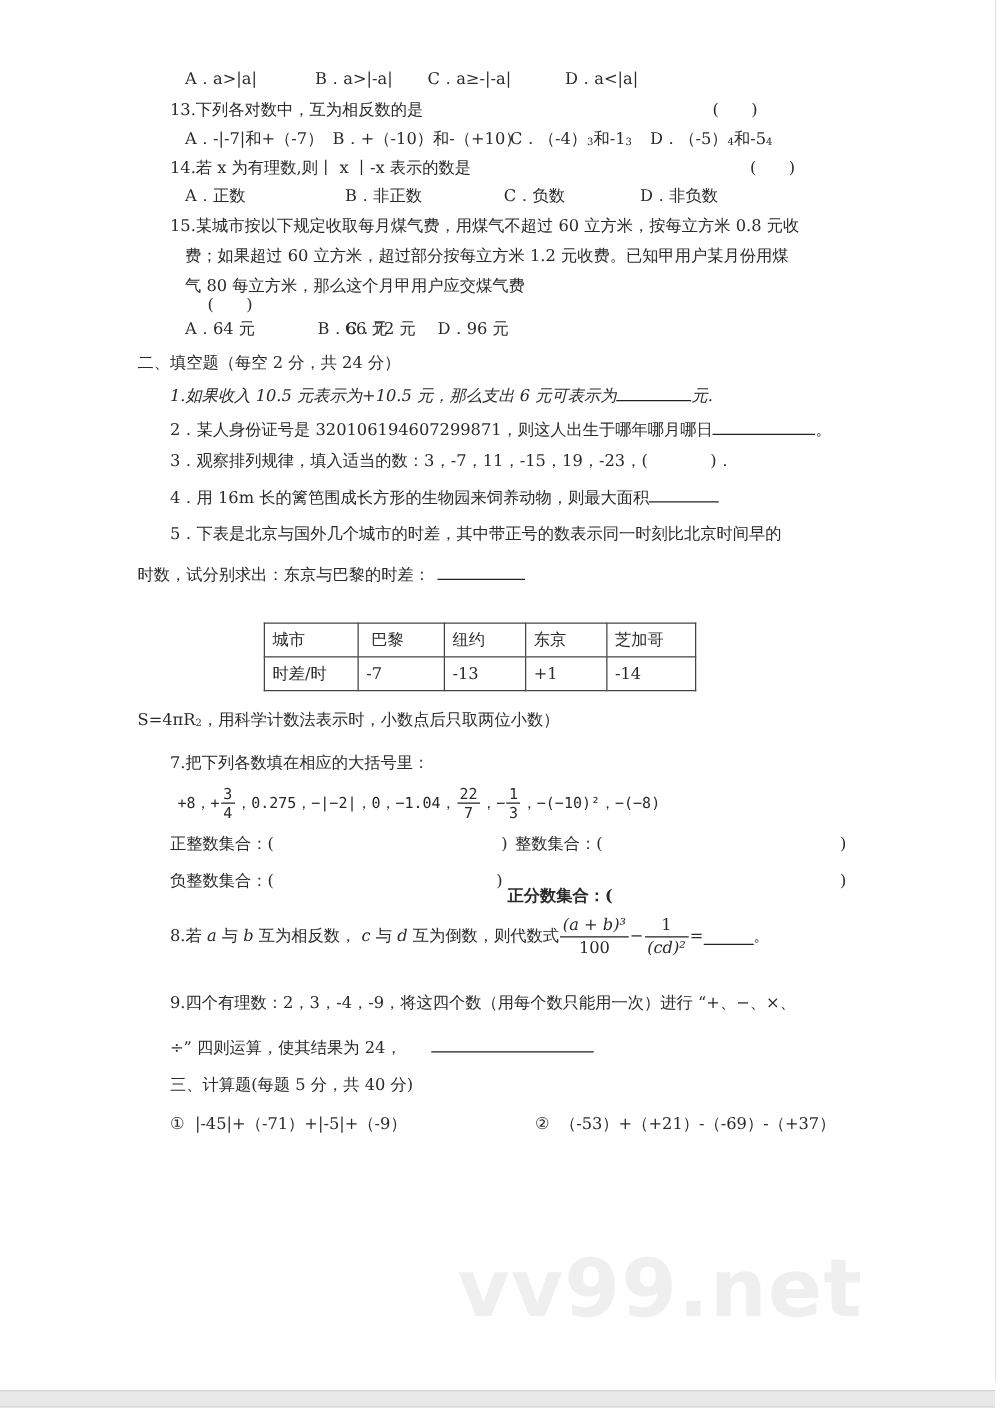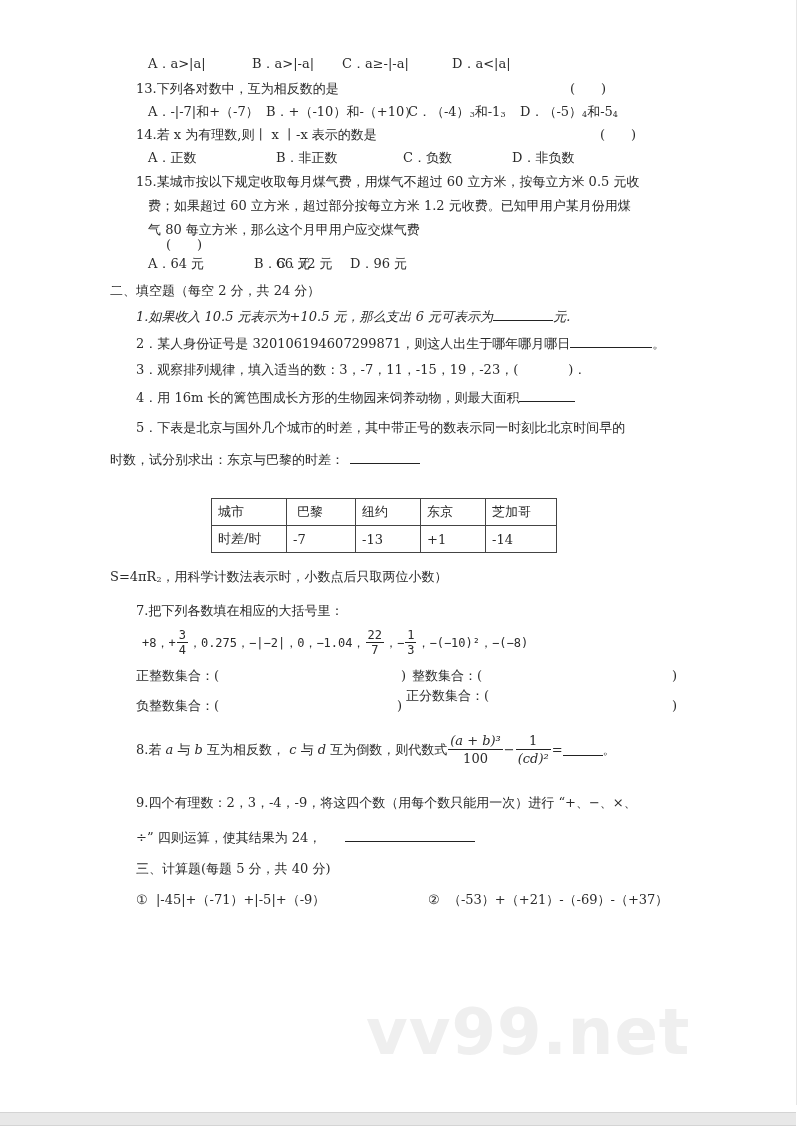--- a/index.html
+++ b/index.html
@@ -38,21 +38,21 @@
   <div class="ln" style="left:408px;top:104px;"><span>C．（-4）</span><sub class="s">3</sub><span>和-1</span><sub class="s">3</sub></div>
   <div class="ln" style="left:520px;top:104px;"><span>D．（-5）</span><sub class="s">4</sub><span>和-5</span><sub class="s">4</sub></div>
 
   <div class="ln" style="left:136px;top:127px;">14.若 x 为有理数,则丨 x 丨-x 表示的数是</div>
   <div class="ln" style="left:600px;top:127px;">(　　)</div>
   <div class="ln" style="left:148px;top:150px;">A．正数</div>
   <div class="ln" style="left:276px;top:150px;">B．非正数</div>
   <div class="ln" style="left:403px;top:150px;">C．负数</div>
   <div class="ln" style="left:512px;top:150px;">D．非负数</div>
 
-  <div class="ln" style="left:136px;top:174px;">15.某城市按以下规定收取每月煤气费，用煤气不超过 60 立方米，按每立方米 0.5 元收</div>
+  <div class="ln" style="left:136px;top:174px;">15.某城市按以下规定收取每月煤气费，用煤气不超过 60 立方米，按每立方米 0.8 元收</div>
   <div class="ln" style="left:148px;top:198px;">费；如果超过 60 立方米，超过部分按每立方米 1.2 元收费。已知甲用户某月份用煤</div>
   <div class="ln" style="left:148px;top:222px;">气 80 每立方米，那么这个月甲用户应交煤气费</div>
   <div class="ln" style="left:166px;top:237px;">(　　)</div>
   <div class="ln" style="left:148px;top:256px;">A．64 元</div>
   <div class="ln" style="left:214px;top:256px;margin-left:40px;">B．66 元</div>
   <div class="ln" style="left:276px;top:256px;">C．72 元</div>
   <div class="ln" style="left:350px;top:256px;">D．96 元</div>
 
   <div class="ln" style="left:110px;top:283px;">二、填空题（每空 2 分，共 24 分）</div>
 
@@ -106,21 +106,21 @@
     <span style="vertical-align:middle;">+8，+</span><span class="frac"><span class="n">3</span><span class="d">4</span></span><span style="vertical-align:middle;">，0.275，−|−2|，0，−1.04，</span><span class="frac"><span class="n">22</span><span class="d">7</span></span><span style="vertical-align:middle;">，−</span><span class="frac"><span class="n">1</span><span class="d">3</span></span><span style="vertical-align:middle;">，−(−10)²，−(−8)</span>
   </div>
 
   <div class="ln" style="left:136px;top:668px;">正整数集合：(</div>
   <div class="ln" style="left:401px;top:668px;">)</div>
   <div class="ln" style="left:412px;top:668px;">整数集合：(</div>
   <div class="ln" style="left:672px;top:668px;">)</div>
 
   <div class="ln" style="left:136px;top:698px;">负整数集合：(</div>
   <div class="ln" style="left:397px;top:698px;">)</div>
-  <div class="ln" style="left:406px;top:688px;">正分数集合：(</div>
+  <div class="ln" style="left:406px;top:710px;font-weight:bold;">正分数集合：(</div>
   <div class="ln" style="left:672px;top:698px;">)</div>
 
   <div class="ln" style="left:136px;top:732px;line-height:17px;">
     <span style="vertical-align:middle;">8.若</span>
     <i class="v" style="vertical-align:middle;">a</i>
     <span style="vertical-align:middle;">与</span>
     <i class="v" style="vertical-align:middle;">b</i>
     <span style="vertical-align:middle;">互为相反数，</span>
     <i class="v" style="vertical-align:middle;">c</i>
     <span style="vertical-align:middle;">与</span>

